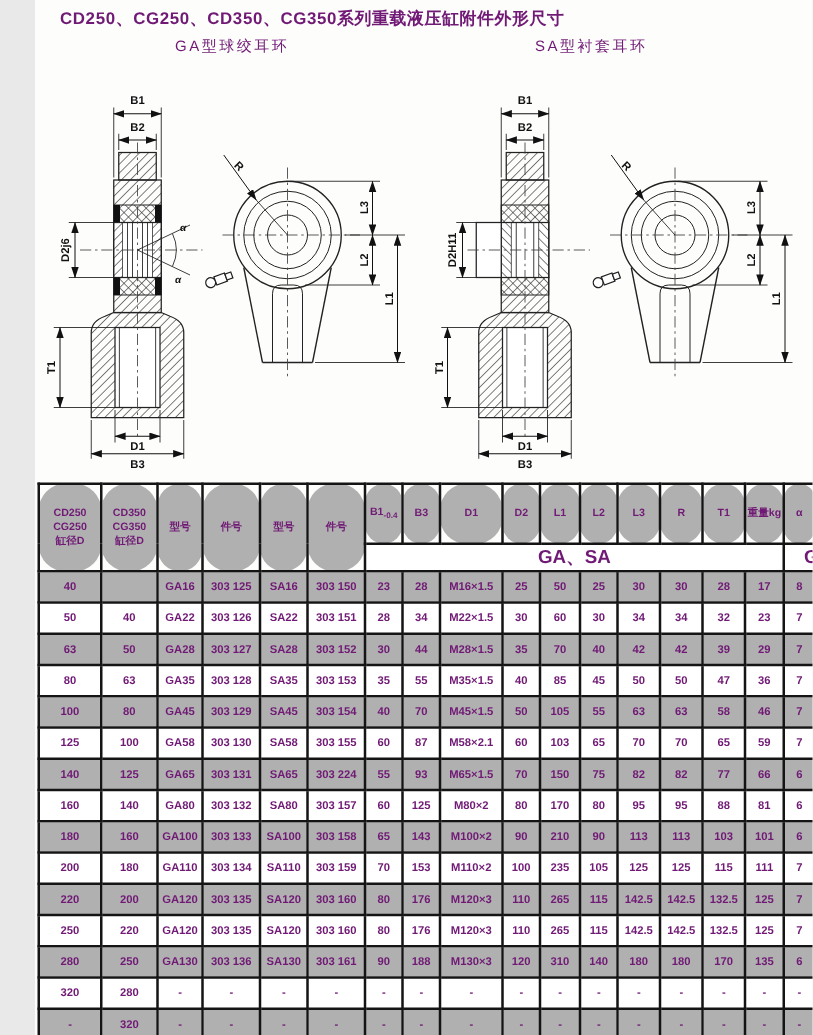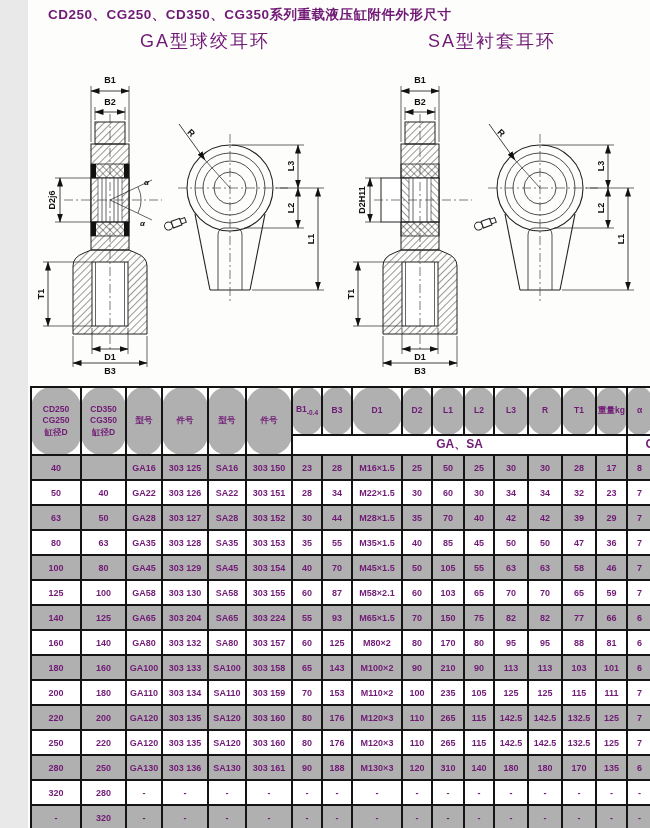--- a/index.html
+++ b/index.html
@@ -1,39 +1,39 @@
 <!DOCTYPE html>
 <html><head>
 <meta charset="utf-8">
 <style>
   html,body{margin:0;padding:0;background:#e9e9e9;}
   .page{position:relative;width:650px;height:828px;background:#fdfdfc;overflow:hidden;
         font-family:"Liberation Sans",sans-serif;color:#701a75;margin-left:28px;}
   .doc-title{position:absolute;left:20px;top:6px;font-size:13.5px;font-weight:700;letter-spacing:.5px;}
-  .fig-title{position:absolute;top:29px;font-size:18px;font-weight:400;letter-spacing:2px;}
+  .fig-title{position:absolute;top:29px;font-size:12px;font-weight:400;letter-spacing:2px;}
   .fig-title.ga{left:112px;}
   .fig-title.sa{left:400px;text-align:center;}
   svg.drawings{position:absolute;left:0;top:64px;}
   .ol{fill:none;stroke:#222;stroke-width:1.1;}
   .thin{stroke-width:.8;}
   .cl{fill:none;stroke:#444;stroke-width:.7;stroke-dasharray:9 3 2 3;}
   .xl{stroke:#222;stroke-width:.7;}
   .dl{stroke:#111;stroke-width:.8;fill:none;marker-start:url(#arr);marker-end:url(#arr);}
   .lbl{font:700 9px "Liberation Sans",sans-serif;fill:#111;}
   .lbl.sm{font-size:8px;font-style:italic;}
   .hatched{fill:url(#h1);stroke:#222;stroke-width:1;}
   .chev{fill:url(#h2);stroke:#222;stroke-width:.8;}
   .white{fill:#fff;stroke:#222;stroke-width:1;}
   .seal{fill:#111;}
   table.spec{position:absolute;left:2px;top:386px;width:646px;border-collapse:collapse;
              table-layout:fixed;text-align:center;font-size:9px;font-weight:700;}
   .spec th,.spec td{border:2px solid #141414;padding:0;vertical-align:middle;
                     overflow:hidden;white-space:nowrap;}
   .spec thead th{background:#b0b0b0;font-size:8.5px;line-height:1.3;height:46px;border-radius:21px;}
-  .spec thead th.band{background:#fff;height:18px;font-size:12px;}
+  .spec thead th.band{background:#fff;height:18px;font-size:15px;}
   .spec tbody td{height:23px;background:#fff;}
   .spec tbody tr.shade td{background:#b0b0b0;}
   .spec sub{font-size:6.5px;font-weight:700;}
 </style>
 </head>
 <body>
 
 <div class="page">
 
   <div class="doc-title">CD250、CG250、CD350、CG350系列重载液压缸附件外形尺寸</div>
@@ -404,21 +404,21 @@
           <td>70</td>
           <td>65</td>
           <td>59</td>
           <td>7</td>
           <td>44</td>
         </tr>
         <tr class="shade">
           <td>140</td>
           <td>125</td>
           <td>GA65</td>
-          <td>303 204</td>
+          <td>303 131</td>
           <td>SA65</td>
           <td>303 224</td>
           <td>55</td>
           <td>93</td>
           <td>M65×1.5</td>
           <td>70</td>
           <td>150</td>
           <td>75</td>
           <td>82</td>
           <td>82</td>

